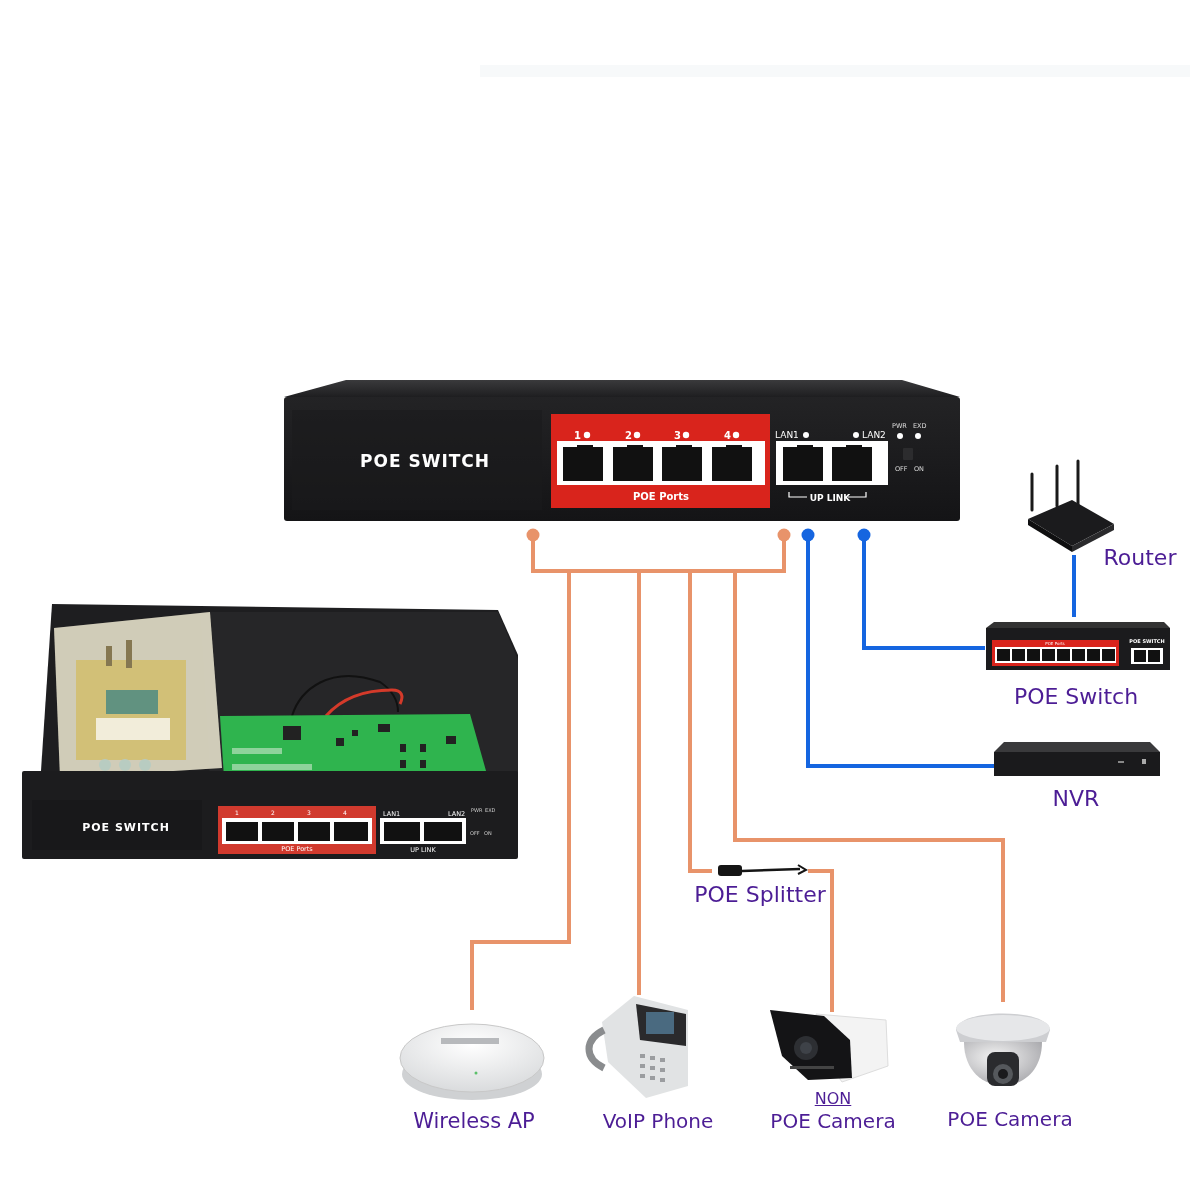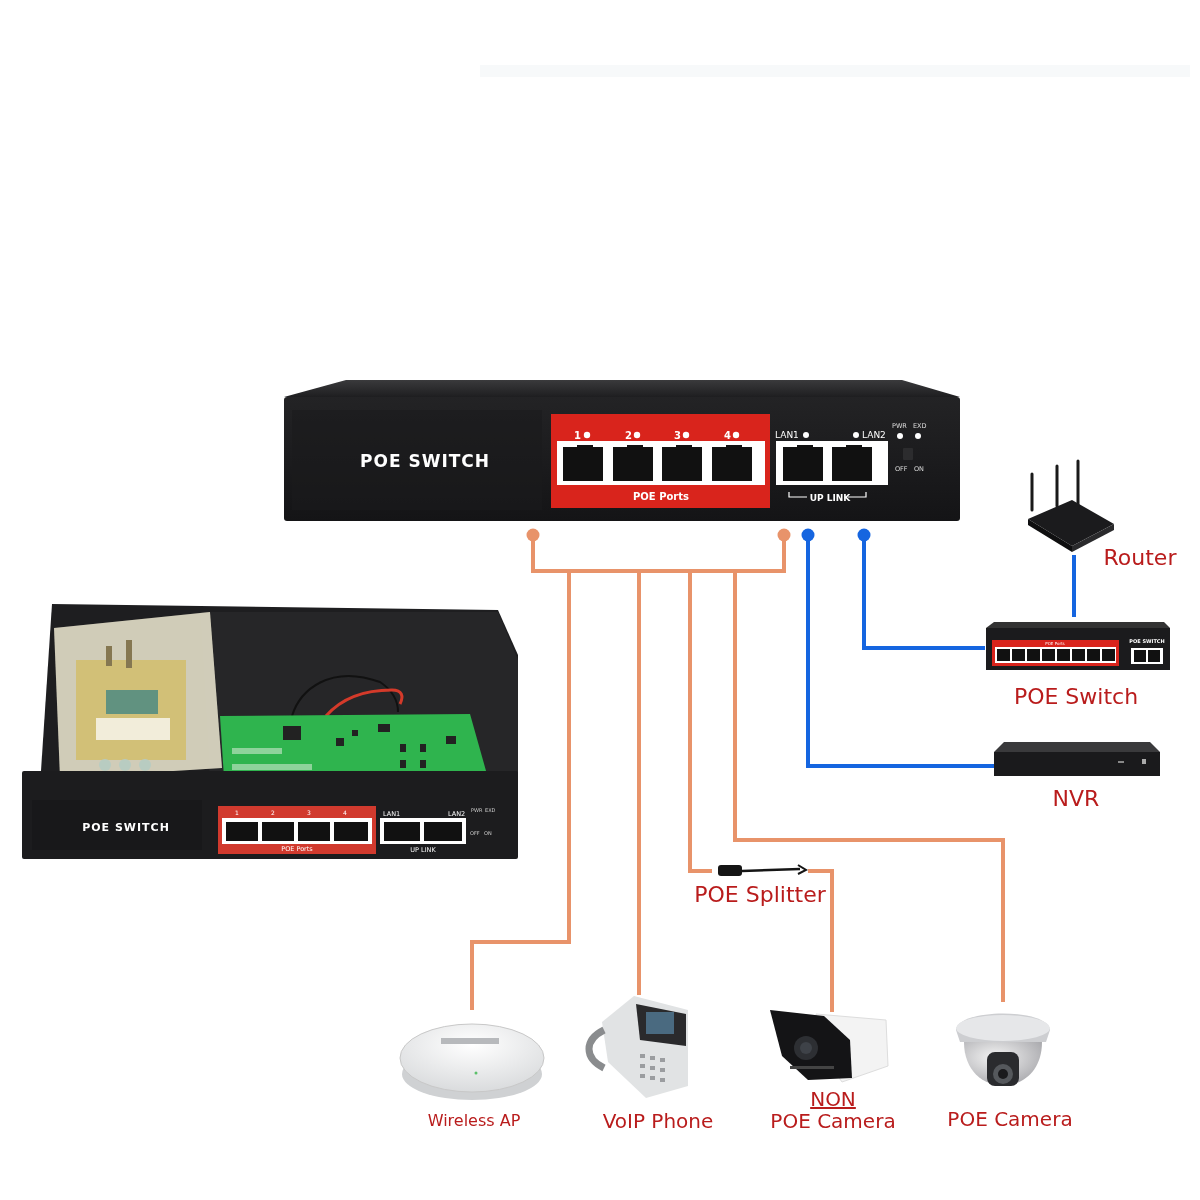--- a/index.html
+++ b/index.html
@@ -1,18 +1,18 @@
 <!DOCTYPE html>
 <html><head>
 <meta charset="utf-8">
 <style>
   html, body { margin: 0; padding: 0; background: #ffffff; }
   body { width: 1200px; height: 1200px; position: relative; overflow: hidden; font-family: "DejaVu Sans", sans-serif; }
   #stage { position: absolute; left: 0; top: 0; width: 1200px; height: 1200px; }
-  .lbl { position: absolute; font-family: "DejaVu Sans", sans-serif; color: #b91c1c; font-size: 22px; white-space: nowrap; transform: translateX(-50%); text-align: center; line-height: 26px; }
+  .lbl { position: absolute; font-family: "DejaVu Sans", sans-serif; color: #4c1d95; font-size: 22px; white-space: nowrap; transform: translateX(-50%); text-align: center; line-height: 26px; }
 </style>
 </head>
 <body>
 
 <svg id="stage" width="1200" height="1200" viewBox="0 0 1200 1200" xmlns="http://www.w3.org/2000/svg">
   <defs>
     <linearGradient id="topFace" x1="0" y1="0" x2="0" y2="1">
       <stop offset="0" stop-color="#3a3a3c"></stop>
       <stop offset="1" stop-color="#1e1e20"></stop>
     </linearGradient>
@@ -259,17 +259,17 @@
     <rect x="987" y="1052" width="32" height="34" rx="8" fill="#2a2b2e"></rect>
     <circle cx="1003" cy="1074" r="10" fill="#55585c"></circle>
     <circle cx="1003" cy="1074" r="5" fill="#1a1a1c"></circle>
   </g>
 </svg>
 
 <div class="lbl" style="left:1140px; top:545px;">Router</div>
 <div class="lbl" style="left:1076px; top:684px;">POE Switch</div>
 <div class="lbl" style="left:1076px; top:786px;">NVR</div>
 <div class="lbl" style="left:760px; top:882px;text-align:right;">POE Splitter</div>
-<div class="lbl" style="left:474px; top:1108px; font-size:16px;">Wireless AP</div>
+<div class="lbl" style="left:474px; top:1108px; font-size:21px;">Wireless AP</div>
 <div class="lbl" style="left:643px; top:1108px; font-size:20px;margin-left:15px;">VoIP Phone</div>
-<div class="lbl" style="left:833px; top:1086px; font-size:20px;text-decoration:underline;">NON</div>
+<div class="lbl" style="left:833px; top:1086px; font-size:16px;text-decoration:underline;">NON</div>
 <div class="lbl" style="left:833px; top:1108px; font-size:20px;">POE Camera</div>
 <div class="lbl" style="left:1010px; top:1106px; font-size:20px;">POE Camera</div>
 
 </body></html>

